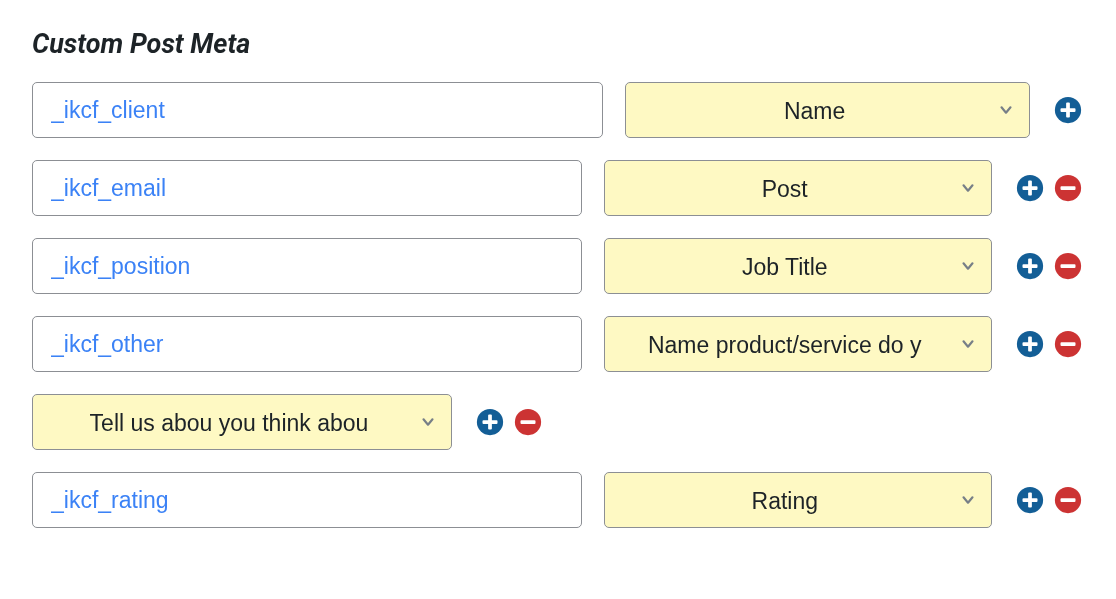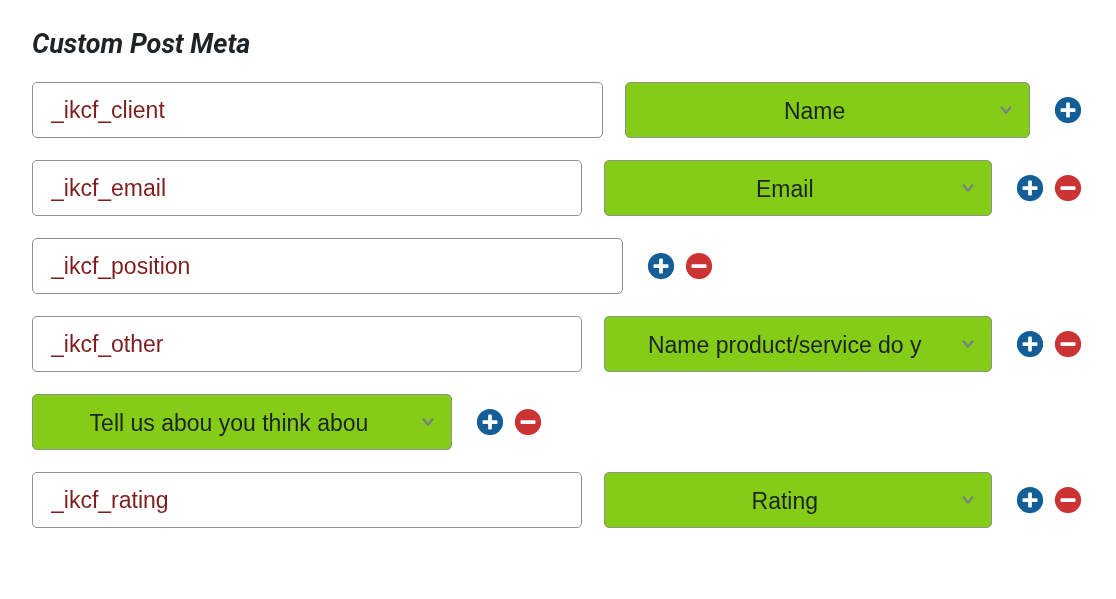--- a/index.html
+++ b/index.html
@@ -19,39 +19,39 @@
     font-style: italic;
   }
   .rows { display: flex; flex-direction: column; gap: 22px; }
   .row { display: flex; align-items: center; gap: 22px; }
   .text-input {
     width: 591px;
     height: 56px;
     padding: 0 18px;
     font-size: 23px;
     line-height: 56px;
-    color: #7f1d1d;
+    color: #3b82f6;
     background: #ffffff;
     border: 1px solid #8c8f94;
     border-radius: 5px;
     outline: none;
   }
   .select-wrap {
     position: relative;
     width: 420px;
     height: 56px;
   }
   .select {
     width: 100%;
     height: 56px;
     padding: 0 44px 0 18px;
     font-size: 23px;
     line-height: 56px;
     color: #1d2327;
-    background: #84cc16;
+    background: #fef9c3;
     border: 1px solid #8c8f94;
     border-radius: 5px;
     appearance: none;
     -webkit-appearance: none;
     -moz-appearance: none;
     cursor: pointer;
     white-space: nowrap;
     overflow: hidden;
     text-overflow: ellipsis;
   }
@@ -108,21 +108,21 @@
               <rect x="8" y="14" width="16" height="4" rx="1" fill="#fff"></rect>
             </svg>
         </span>
       </button>
     </div>
   </div>
 
   <div class="row">
     <input type="text" class="text-input" value="_ikcf_email" style="">
     <div class="select-wrap">
-      <button type="button" class="select">Email</button>
+      <button type="button" class="select">Post</button>
       <span class="chevron">
         <svg width="18" height="18" viewBox="0 0 20 20">
             <path d="M5 7l5 6 5-6" fill="none" stroke="#777f87" stroke-width="2.4" stroke-linecap="round" stroke-linejoin="round"></path>
           </svg>
       </span>
     </div>
     <div class="actions">
       <button type="button" class="icon-btn">
         <span>
           <svg width="30" height="30" viewBox="0 0 32 32">
@@ -138,20 +138,28 @@
               <circle cx="16" cy="16" r="14" fill="#cc3333"></circle>
               <rect x="8" y="14" width="16" height="4" rx="1" fill="#fff"></rect>
             </svg>
         </span>
       </button>
     </div>
   </div>
 
   <div class="row">
     <input type="text" class="text-input" value="_ikcf_position" style="">
+    <div class="select-wrap">
+      <button type="button" class="select">Job Title</button>
+      <span class="chevron">
+        <svg width="18" height="18" viewBox="0 0 20 20">
+            <path d="M5 7l5 6 5-6" fill="none" stroke="#777f87" stroke-width="2.4" stroke-linecap="round" stroke-linejoin="round"></path>
+          </svg>
+      </span>
+    </div>
     <div class="actions">
       <button type="button" class="icon-btn">
         <span>
           <svg width="30" height="30" viewBox="0 0 32 32">
               <circle cx="16" cy="16" r="14" fill="#135e96"></circle>
               <rect x="14" y="8" width="4" height="16" rx="1" fill="#fff"></rect>
               <rect x="8" y="14" width="16" height="4" rx="1" fill="#fff"></rect>
             </svg>
         </span>
       </button>

